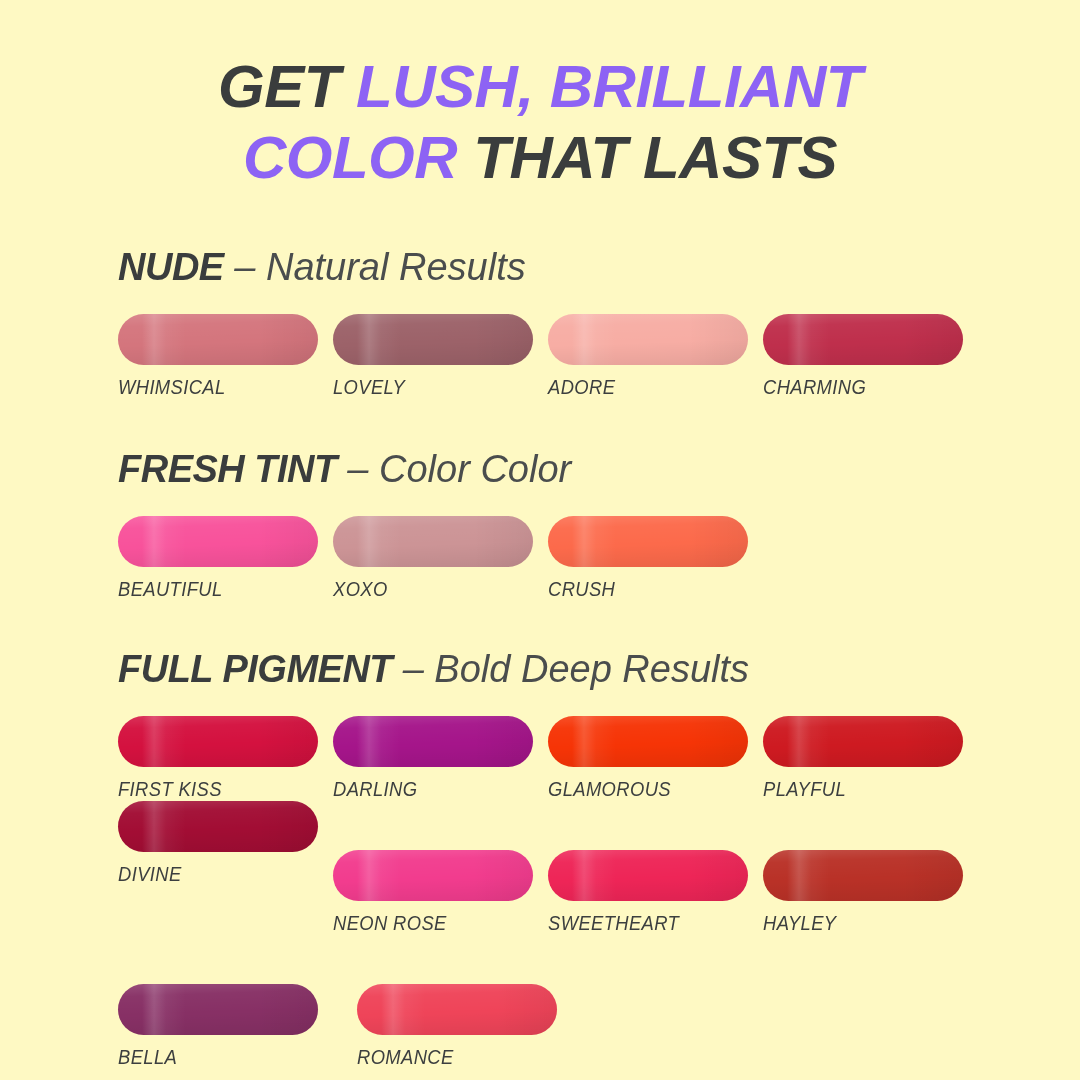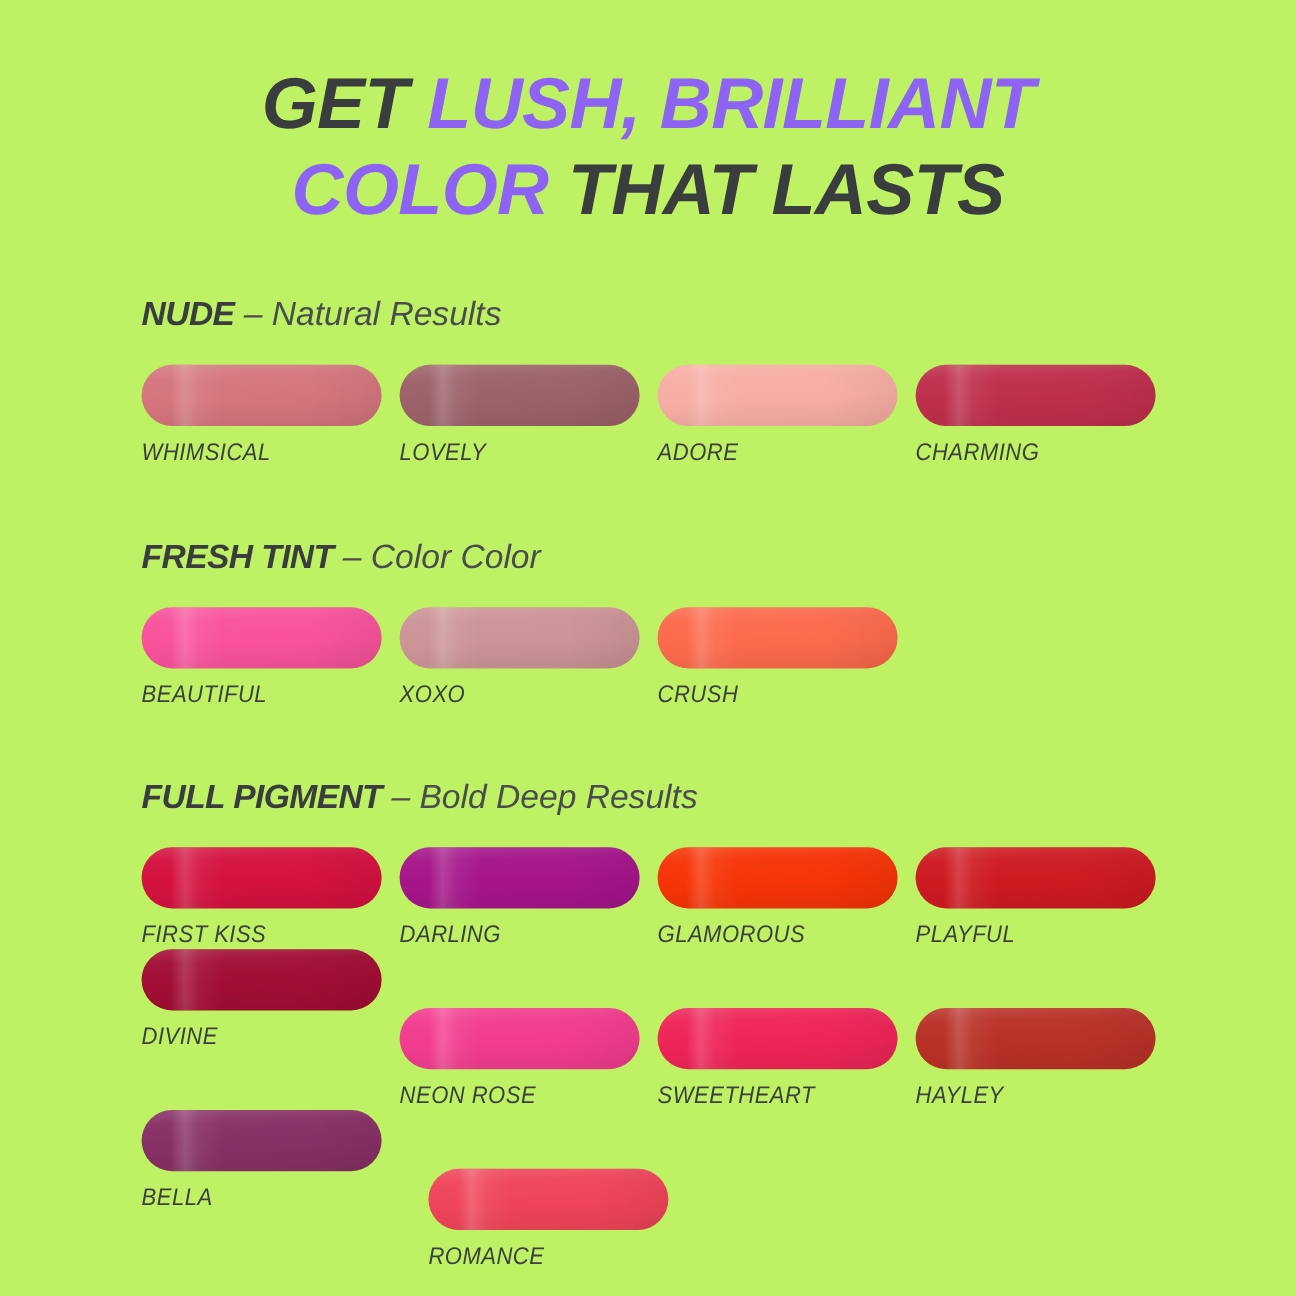--- a/index.html
+++ b/index.html
@@ -10,21 +10,21 @@
     height: 1080px;
     background: #f0efef;
     font-family: "Liberation Sans", sans-serif;
     overflow: hidden;
   }
 
   .page {
     position: relative;
     width: 1080px;
     height: 1080px;
-    background: #bef264;
+    background: #fef9c3;
   }
 
   
   .headline {
     position: absolute;
     left: 0;
     top: 52px;
     width: 1080px;
     text-align: center;
     font-family: "Liberation Sans", sans-serif;
@@ -37,21 +37,21 @@
   }
   .headline .hl-purple { color: #8d63f4; }
   .headline .hl-dark   { color: #3a3d3d; }
   .headline .hl-line { display: block; white-space: nowrap; }
 
   
   .section { position: absolute; left: 118px; width: 900px; }
 
   .section-title {
     font-family: "Liberation Sans", sans-serif;
-    font-size: 28px;
+    font-size: 38px;
     line-height: 1;
     white-space: nowrap;
     margin-bottom: 0;
   }
   .section-title .st-strong {
     font-weight: bold;
     font-style: italic;
     color: #3a3d3d;
     letter-spacing: -0.5px;
   }
@@ -206,21 +206,21 @@
       </div>
       <div class="swatch-cell" style="margin-top:49px;">
         <div class="swatch" style="background:#ee2557;"></div>
         <div class="swatch-label">SWEETHEART</div>
       </div>
       <div class="swatch-cell" style="margin-top:49px;">
         <div class="swatch" style="background:#b93127;"></div>
         <div class="swatch-label">HAYLEY</div>
       </div>
 
-      <div class="swatch-cell" style="">
+      <div class="swatch-cell" style="margin-top:49px;">
         <div class="swatch" style="background:#873065;"></div>
         <div class="swatch-label">BELLA</div>
       </div>
       <div class="swatch-cell" style="margin-top:49px;margin-left:24px;">
         <div class="swatch" style="background:#ef4459;"></div>
         <div class="swatch-label">ROMANCE</div>
       </div>
     </div>
   </div>
 

